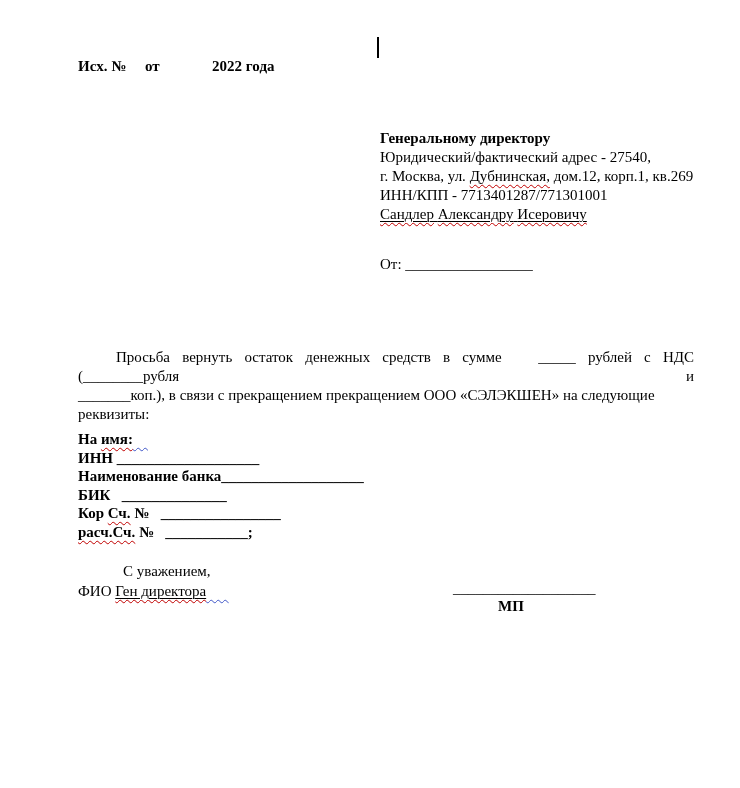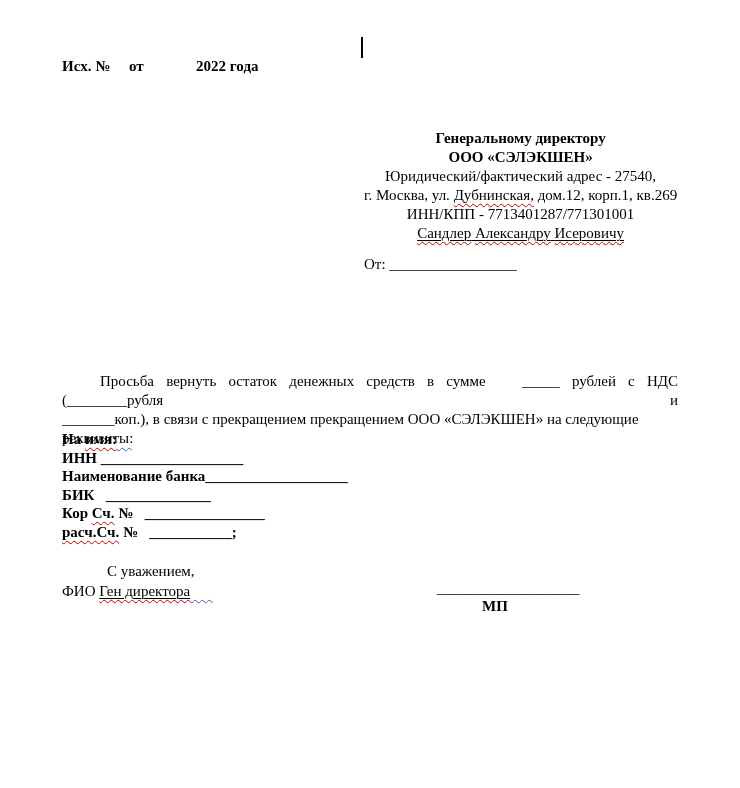--- a/index.html
+++ b/index.html
@@ -1,68 +1,67 @@
 <!DOCTYPE html>
 <html style="--text: #000000; --sq-red: #c00000; --sq-blue: #4056c8;"><head>
 <meta charset="utf-8">
 <style>
   html,body { margin:0; padding:0; background:#ffffff; }
   .page {
     position:relative; width:740px; height:788px; background:#ffffff;
     font-family:"Liberation Serif","DejaVu Serif",serif;
     font-size:15px; color:var(--text,#000); overflow:hidden;
   }
-  .abs { position:absolute; }
+  .abs { position:absolute;margin-left:16px; }
   .b { font-weight:bold; }
   .pre { white-space:pre; }
   .caret { width:2px; height:21px; background:#000; }
   .sq-red {
     text-decoration-line:underline; text-decoration-style:wavy;
     text-decoration-color:var(--sq-red,#c00000);
     text-decoration-thickness:1px; text-underline-offset:2.5px;
   }
   .sq-blue {
     text-decoration-line:underline; text-decoration-style:wavy;
     text-decoration-color:var(--sq-blue,#4056c8);
     text-decoration-thickness:1px; text-underline-offset:2.5px;
   }
   .ul {
     text-decoration-line:underline; text-decoration-style:solid;
     text-decoration-color:#000; text-decoration-thickness:1px;
     text-underline-offset:2px;
   }
   .ul .sq-red { text-decoration-line:underline; }
-  .recipient { line-height:19px;text-align:center; }
+  .recipient { line-height:19px; }
   .body-par { width:616px; line-height:19px; }
   .body-l1 { text-align:justify; text-align-last:justify; text-indent:38px; }
   .req { line-height:18.6px; font-weight:bold; }
   .req > div { white-space:pre; }
 </style>
 </head>
 <body>
 
 <div class="page">
 
   <div class="abs caret" style="left:361px;top:37px;"></div>
 
   <div class="abs b pre" style="left:62px;top:58px;">Исх. №     от              2022 года</div>
 
   <div class="abs recipient" style="left:364px;top:129px;">
     <div class="b">Генеральному директору</div>
-    <div class="b">ООО «СЭЛЭКШЕН»</div>
     <div>Юридический/фактический адрес - 27540,</div>
     <div><span>г. Москва, ул. </span><span class="sq-red">Дубнинская,</span><span> дом.12, корп.1, кв.269</span></div>
     <div>ИНН/КПП - 7713401287/771301001</div>
     <div class="ul"><span class="sq-red">Сандлер</span> <span class="sq-red">Александру</span> <span class="sq-red">Исеровичу</span></div>
   </div>
 
   <div class="abs pre" style="left:364px;top:256px;">От: _________________</div>
 
 
-  <div class="abs body-par" style="left:62px;top:372px;">
+  <div class="abs body-par" style="left:62px;top:348px;">
     <div class="body-l1">Просьба вернуть остаток денежных средств в сумме &nbsp;&nbsp;_____ рублей с НДС (________рубля и</div>
     <div>_______коп.), в связи с прекращением прекращением ООО «СЭЛЭКШЕН» на следующие реквизиты:</div>
   </div>
 
   <div class="abs req" style="left:62px;top:430px;">
     <div><span>На </span><span class="sq-red">имя:</span><span class="sq-blue">&nbsp;&nbsp;&nbsp;&nbsp;</span></div>
     <div><span>ИНН </span><span>___________________</span></div>
     <div><span>Наименование банка</span><span>___________________</span></div>
     <div><span>БИК</span><span>   ______________</span></div>
     <div><span>Кор </span><span class="sq-red">Сч.</span><span> №   </span><span>________________</span></div>

